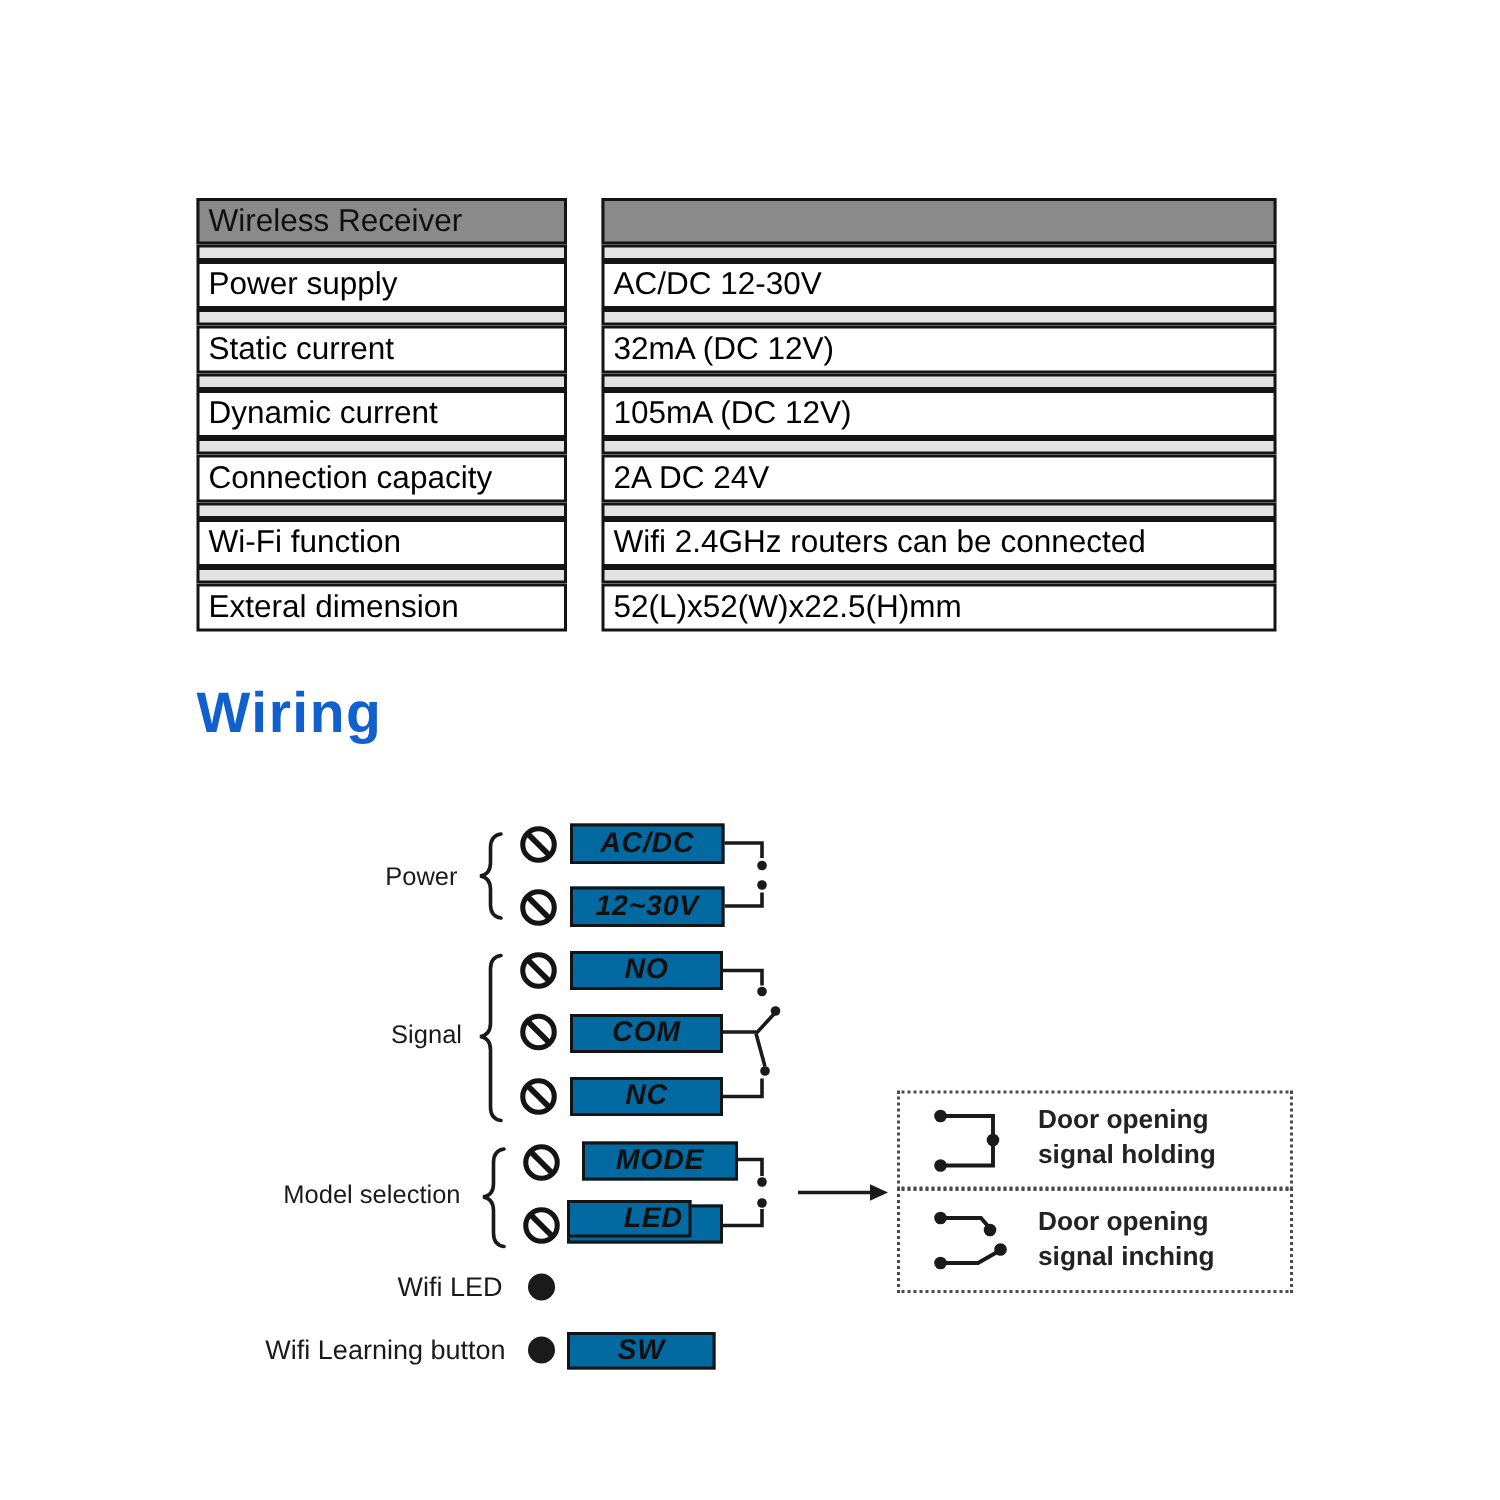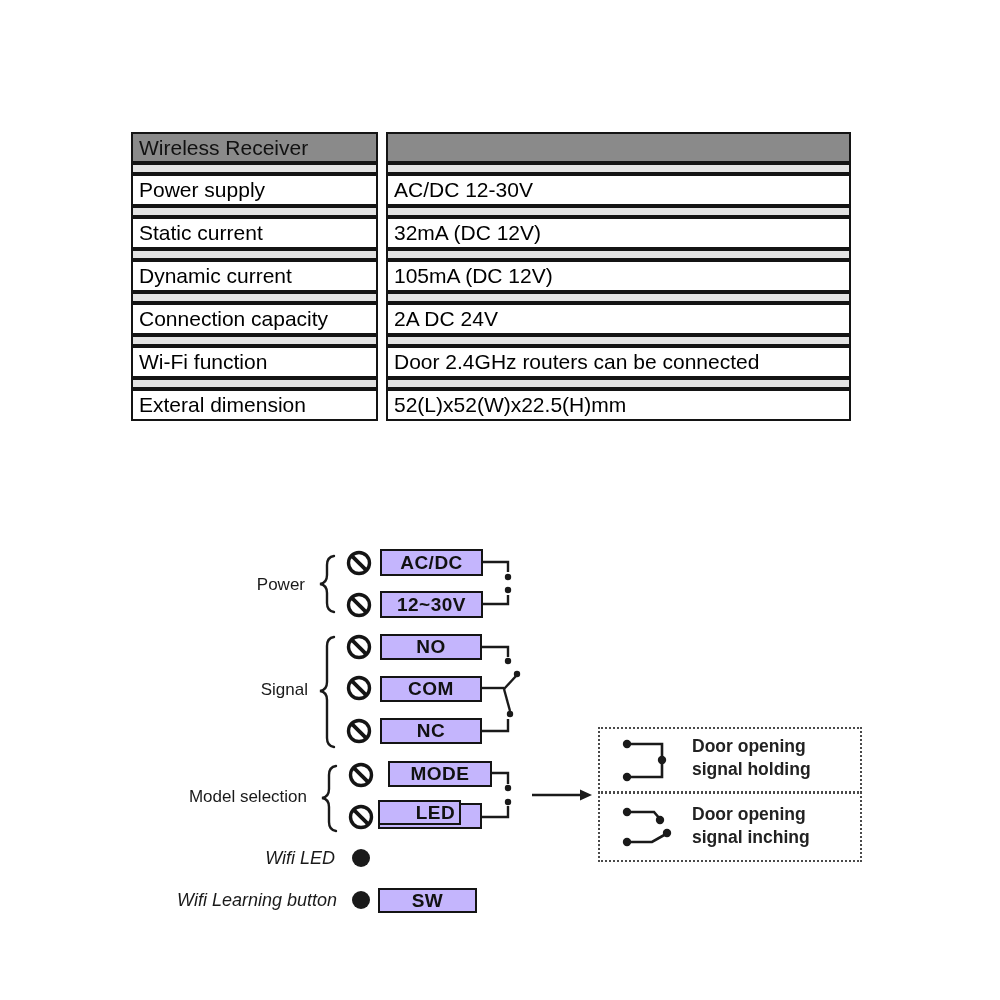--- a/index.html
+++ b/index.html
@@ -9,38 +9,38 @@
   }
   .h-title{
     position:absolute;left:131px;margin:0;font-size:38px;font-weight:bold;
     letter-spacing:1px;color:#1060cf;line-height:40px;
   }
   #title-tech{top:53px;}
   #title-wiring{top:456px;}
 
   
   .spec-table{position:absolute;left:131px;top:132px;width:720px;}
-  .trow{display:flex;gap:8px;}
+  .trow{display:flex;gap:23px;}
   .tcell{border:2.5px solid #141414;box-sizing:border-box;display:flex;align-items:center;
          font-size:21px;color:#000000;padding-left:6px;background:#fff;}
   .tcell.left{width:247px;flex:none;}
   .tcell.right{flex:1;}
   .trow.head .tcell{background:#8a8a8a;height:31px;color:#111;}
   .trow.sep .tcell{background:#e3e3e3;height:11px;border-width:2px;padding:0;}
   .trow.data .tcell{height:32px;}
 
   
   .diagram-svg{position:absolute;left:0;top:0;pointer-events:none;}
   .term{
-    position:absolute;border:2.5px solid #141414;background:#c4b5fd;box-sizing:border-box;
+    position:absolute;border:2.5px solid #141414;background:#0369a1;box-sizing:border-box;
     display:flex;align-items:center;justify-content:center;
-    font-weight:bold;font-size:19px;color:#111;letter-spacing:0.5px;
+    font-weight:bold;font-size:19px;color:#111;letter-spacing:0.5px;font-style:italic;
   }
   .dlabel{position:absolute;font-size:17px;color:#1a1a1a;text-align:right;line-height:19px;}
-  .dlabel.big{font-size:18px;font-style:italic;}
+  .dlabel.big{font-size:18px;}
   .note-box{position:absolute;border:2.5px dotted #4a4a4a;box-sizing:border-box;background:transparent;}
   .note-text{position:absolute;font-size:17.5px;font-weight:600;color:#222;line-height:23px;}
 </style>
 </head>
 <body>
 
 <div class="page">
 
 
   <div class="spec-table">
@@ -84,33 +84,34 @@
       <div class="tcell left">Connection capacity</div>
       <div class="tcell right">2A DC 24V</div>
     </div>
 
     <div class="trow sep">
       <div class="tcell left"></div>
         <div class="tcell right"></div>
     </div>
     <div class="trow data">
       <div class="tcell left">Wi-Fi function</div>
-      <div class="tcell right">Door 2.4GHz routers can be connected</div>
+      <div class="tcell right">Wifi 2.4GHz routers can be connected</div>
     </div>
 
     <div class="trow sep">
       <div class="tcell left"></div>
         <div class="tcell right"></div>
     </div>
     <div class="trow data">
       <div class="tcell left">Exteral dimension</div>
       <div class="tcell right">52(L)x52(W)x22.5(H)mm</div>
     </div>
   </div>
 
+  <h1 class="h-title" id="title-wiring">Wiring</h1>
 
   <svg class="diagram-svg" width="1000" height="1000" viewBox="0 0 1000 1000">
     <defs>
       <g id="screw">
         <circle r="10.5" fill="#fff" stroke="#141414" stroke-width="3.4"></circle>
         <line x1="-7.2" y1="-7.2" x2="7.2" y2="7.2" stroke="#141414" stroke-width="3.8"></line>
       </g>
     </defs>
 
     <g stroke="#1a1a1a" stroke-width="2.4" fill="none" stroke-linecap="round">

